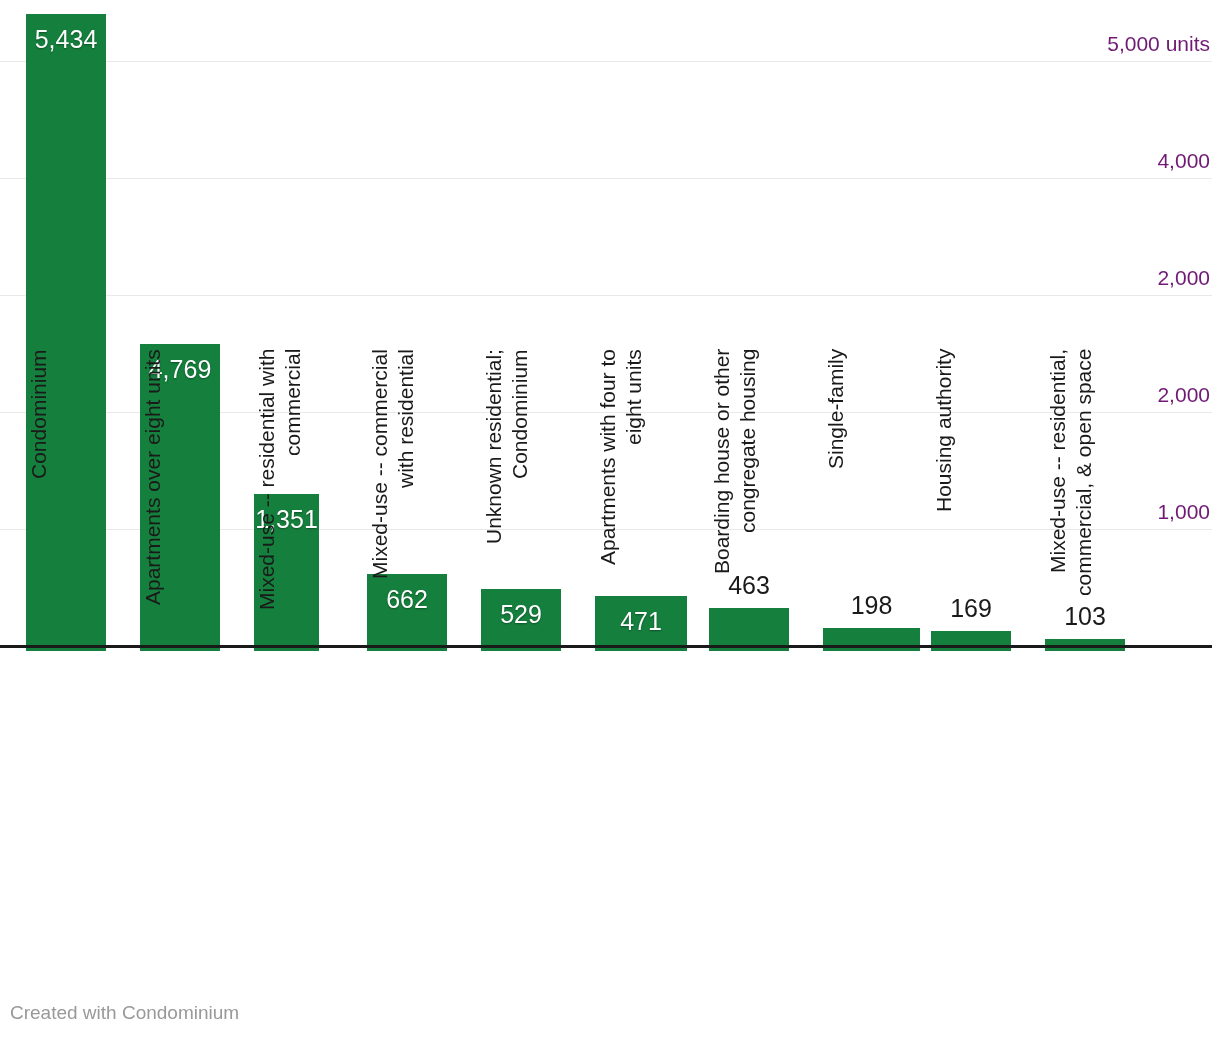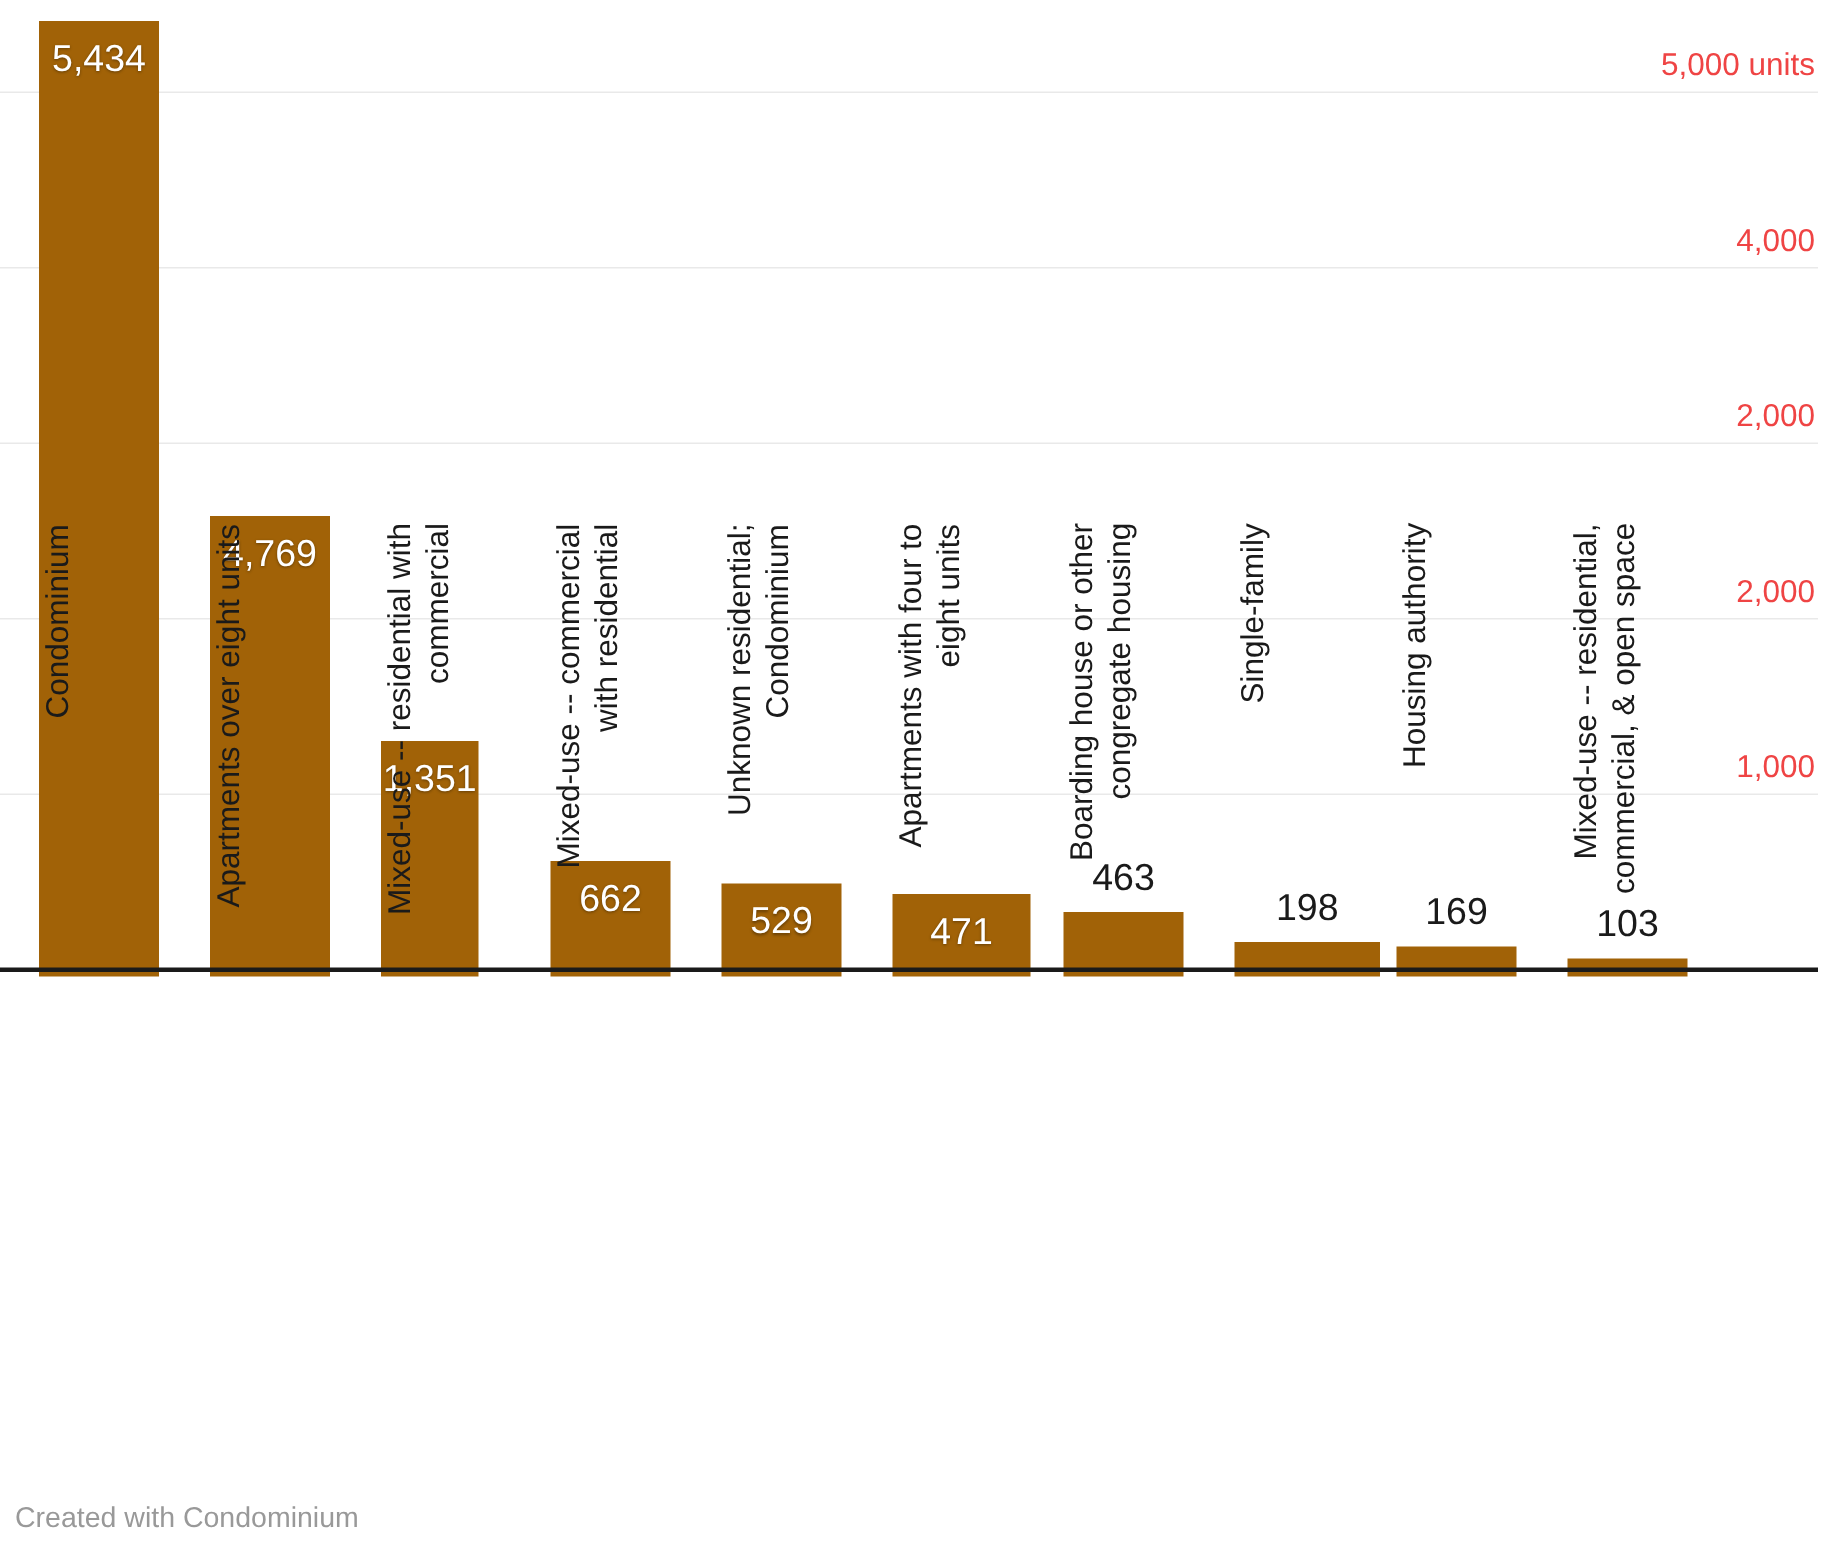--- a/index.html
+++ b/index.html
@@ -35,40 +35,40 @@
     left: 0;
     width: 1212px;
     height: 1px;
     background: #e9e9e9;
   }
 
   .ytick-label {
     position: absolute;
     right: 10px;
     font-size: 21px;
-    color: #ef4444;
+    color: #701a75;
     line-height: 1;
     white-space: nowrap;
     text-align: left;
   }
 
   .axis-baseline {
     position: absolute;
     left: 0;
     top: 645px;
     width: 1212px;
     height: 3px;
     background: #1a1a1a;
   }
 
   
   .bar {
     position: absolute;
     bottom: 0;
-    background: #a16207;
+    background: #15803d;
   }
 
   .bar-value {
     position: absolute;
     left: 0;
     width: 100%;
     text-align: center;
     font-size: 25px;
     line-height: 1;
     white-space: nowrap;

